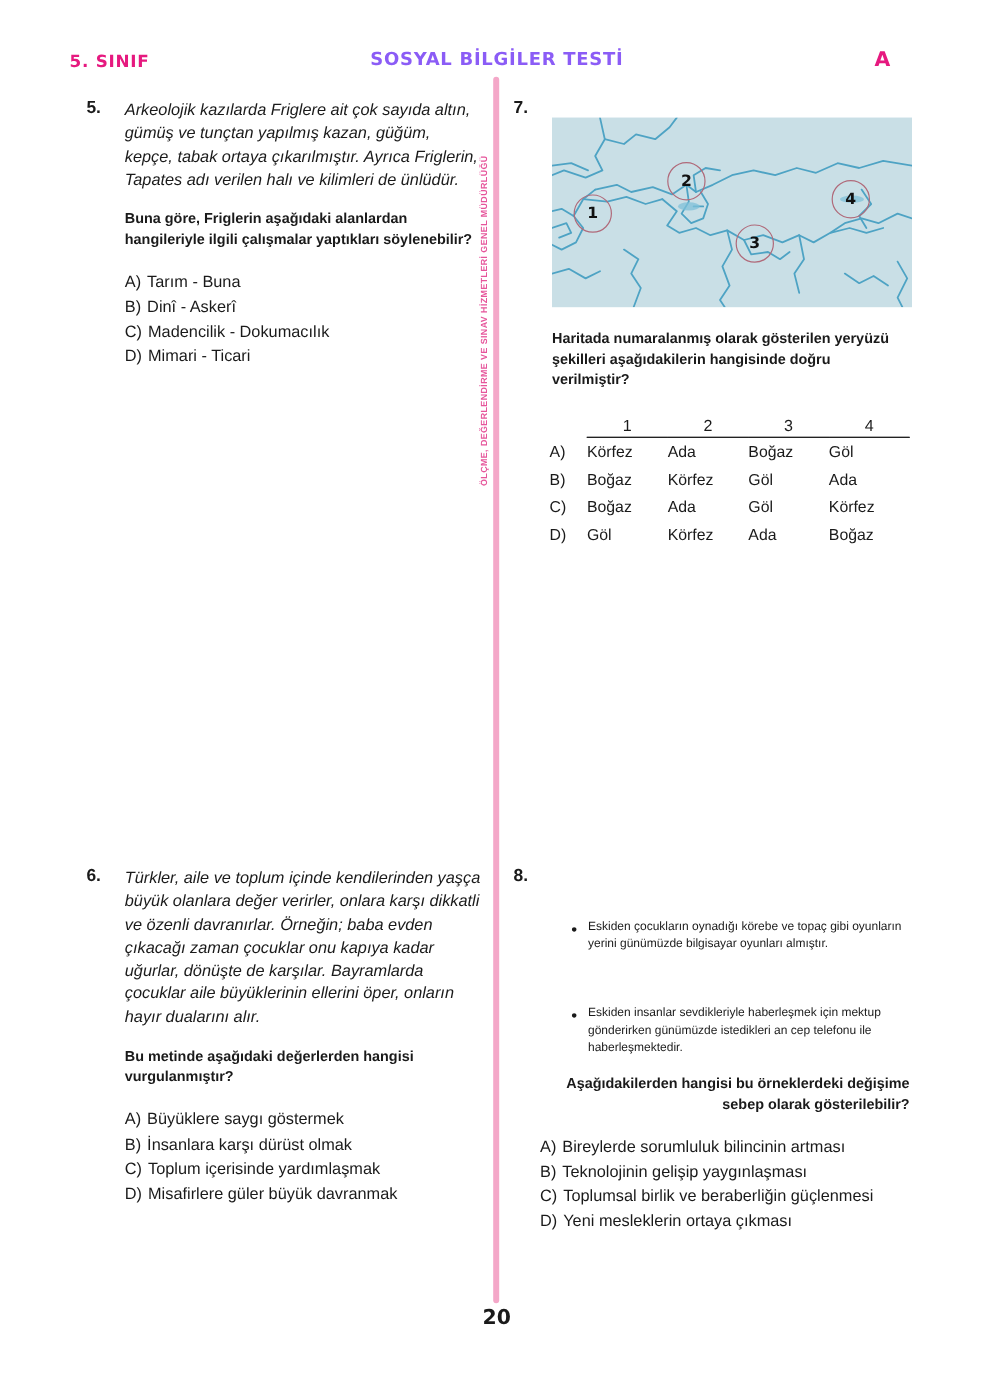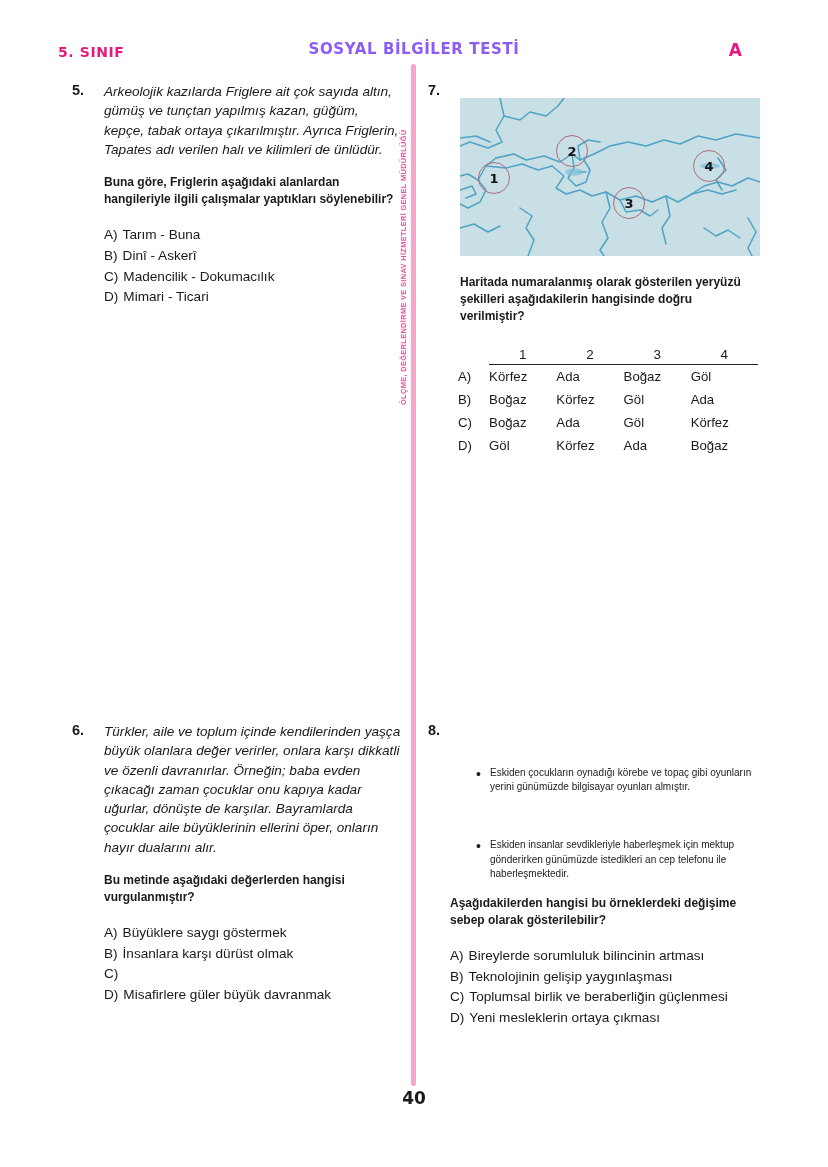--- a/index.html
+++ b/index.html
@@ -262,20 +262,21 @@
         <div class="opt">
           <span class="opt-letter">A)</span>
           <span>Büyüklere saygı göstermek</span>
         </div>
         <div class="opt">
           <span class="opt-letter">B)</span>
           <span>İnsanlara karşı dürüst olmak</span>
         </div>
         <div class="opt">
           <span class="opt-letter">C)</span>
+          <span>Toplum içerisinde yardımlaşmak</span>
         </div>
         <div class="opt">
           <span class="opt-letter">D)</span>
           <span>Misafirlere güler büyük davranmak</span>
         </div>
       </div>
     </div>
   </div>
 
   <div class="col col-right" style="top:82px;">
@@ -389,21 +390,21 @@
   </div>
 
   <div class="col col-right" style="top:722px;">
     <div class="qnum">8.</div>
     <div class="qbody" style="margin-left:46px;">
       <ul class="bullets">
         <li>Eskiden çocukların oynadığı körebe ve topaç gibi oyunların yerini günümüzde bilgisayar oyunları almıştır.</li>
         <li>Eskiden insanlar sevdikleriyle haberleşmek için mektup gönderirken günümüzde istedikleri an cep telefonu ile haberleşmektedir.</li>
       </ul>
     </div>
-    <div class="qbody" style="margin-left:22px;">
+    <div class="qbody" style="margin-left:22px;text-align:right;">
       <div class="qstem" style="margin-top:14px;">Aşağıdakilerden hangisi bu örneklerdeki değişime sebep olarak gösterilebilir?</div>
       <div class="opts">
         <div class="opt">
           <span class="opt-letter">A)</span>
           <span>Bireylerde sorumluluk bilincinin artması</span>
         </div>
         <div class="opt">
           <span class="opt-letter">B)</span>
           <span>Teknolojinin gelişip yaygınlaşması</span>
         </div>
@@ -412,15 +413,15 @@
           <span>Toplumsal birlik ve beraberliğin güçlenmesi</span>
         </div>
         <div class="opt">
           <span class="opt-letter">D)</span>
           <span>Yeni mesleklerin ortaya çıkması</span>
         </div>
       </div>
     </div>
   </div>
 
-  <div class="pagenum">40</div>
+  <div class="pagenum">20</div>
 
 </div>
 
 </body></html>

